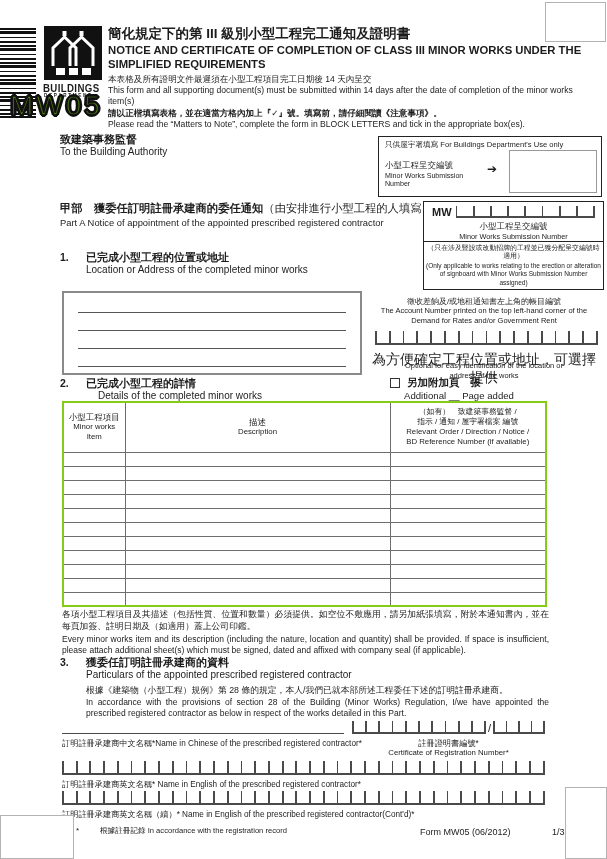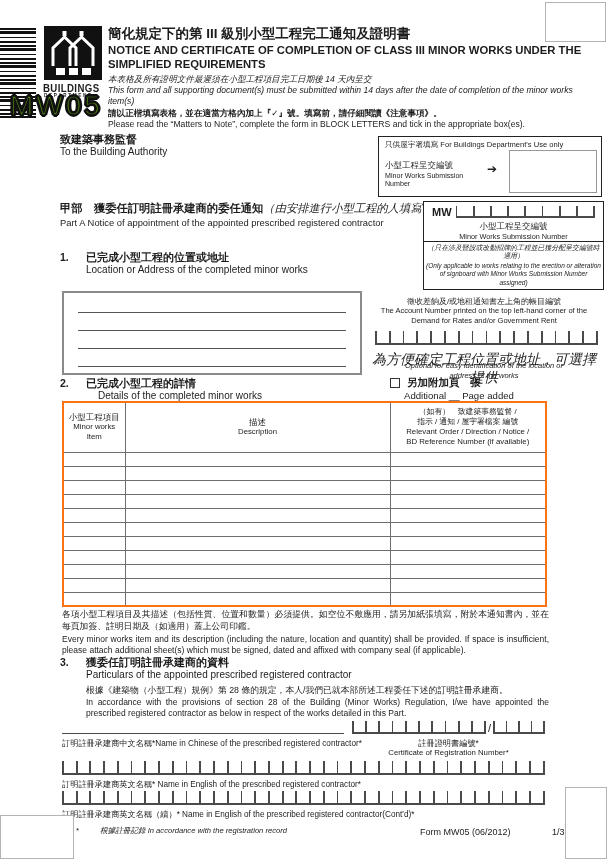--- a/index.html
+++ b/index.html
@@ -1,40 +1,40 @@
 <!DOCTYPE html>
 <html><head>
 <meta charset="utf-8">
 <style>
 *{margin:0;padding:0;box-sizing:border-box}
 html,body{background:#fff}
 body{font-family:"Liberation Sans","DejaVu Sans",sans-serif;color:#1c1c1c;-webkit-font-smoothing:antialiased}
 #page{position:relative;width:607px;height:859px;background:#fff;overflow:hidden}
 .abs{position:absolute}
 .b{font-weight:bold}
-.i{font-style:italic}
+.i{}
 .ctr{text-align:center}
 .j{text-align:justify}
 
 .barcode{background:repeating-linear-gradient(to bottom,#111 0 2px,#fff 2px 3px,#111 3px 6px,#fff 6px 9px,#111 9px 10px,#fff 10px 13px,#111 13px 15px,#fff 15px 17px)}
 
 .mw05{font-weight:normal;font-size:28px;letter-spacing:3px;color:#4d7c0f;
   text-shadow:-2px 0 #111,2px 0 #111,0 -2px #111,0 2px #111,-1px -1px #111,1px 1px #111,-1px 1px #111,1px -1px #111;
   -webkit-text-stroke:1.5px #111}
 
 .comb{display:flex;justify-content:space-between;align-items:stretch;border-bottom:2px solid #4a4a4a;height:12px}
 .comb i{width:1.8px;background:#4a4a4a;display:block}
 
 .gbox{border:1px solid #b3b3b3;background:#fff}
 .blackbox{border:1.5px solid #222;background:#fff}
 .fieldline{border-bottom:1.5px solid #4a4a4a}
 
 #mw-table{border-collapse:collapse;table-layout:fixed;width:483px}
 #mw-table th,#mw-table td{border:1px solid #6e6e6e;font-weight:normal;vertical-align:middle;padding:0}
-#mw-table{border:2px solid #f97316}
+#mw-table{border:2px solid #84cc16}
 #mw-table thead th{height:50px;font-size:7.8px;line-height:10px;text-align:center}
 #mw-table tbody td{height:14px}
 .addr-line{border-bottom:1px solid #555;position:absolute;left:14px;right:14px}
 .checkbox{border:1.5px solid #333;background:#fff}
 .small-cn{font-size:8.5px}
 </style>
 </head>
 <body>
 
 <div id="page">

